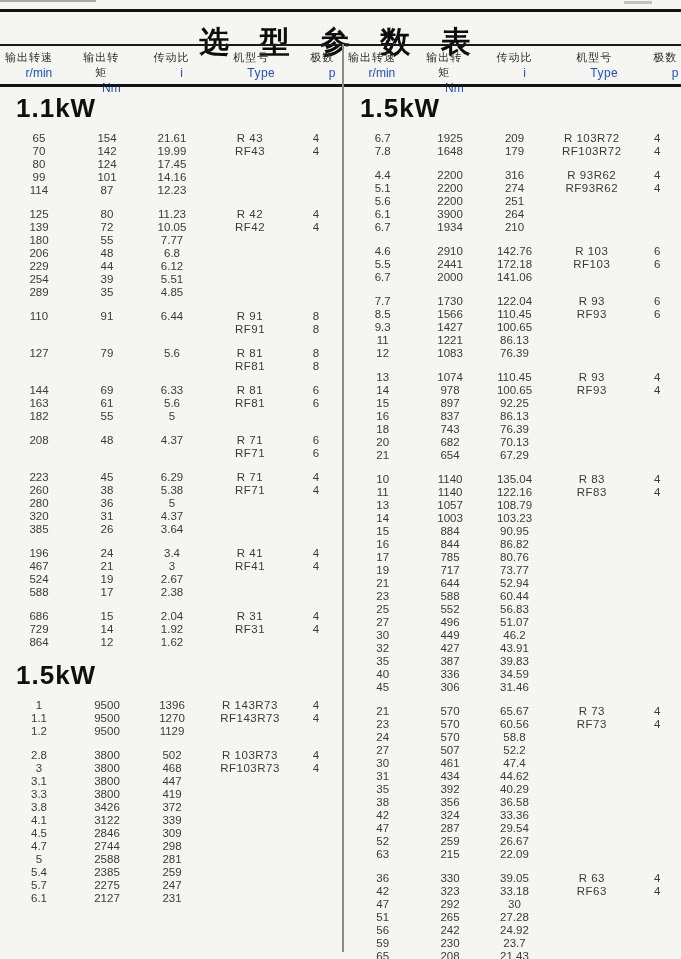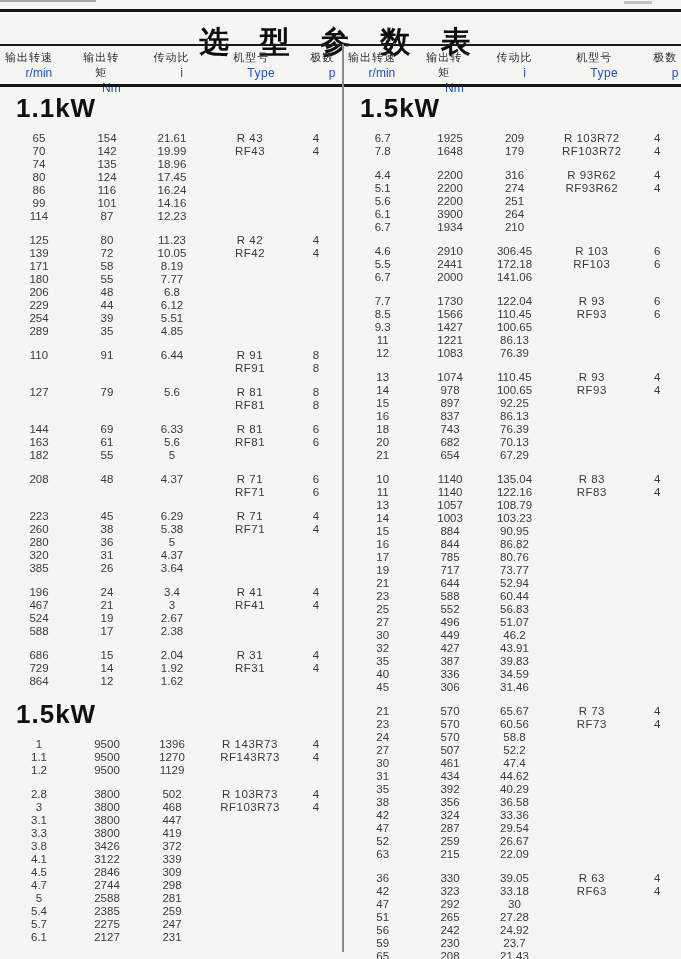--- a/index.html
+++ b/index.html
@@ -115,37 +115,23 @@
           <div class="cell c4">4</div>
         </div>
         <div class="row">
           <div class="cell c0">70</div>
           <div class="cell c1">142</div>
           <div class="cell c2">19.99</div>
           <div class="cell c3">RF43</div>
           <div class="cell c4">4</div>
         </div>
         <div class="row">
-          <div class="cell c0">74</div>
-          <div class="cell c1">135</div>
-          <div class="cell c2">18.96</div>
-          <div class="cell c3"></div>
-          <div class="cell c4"></div>
-        </div>
-        <div class="row">
           <div class="cell c0">80</div>
           <div class="cell c1">124</div>
           <div class="cell c2">17.45</div>
-          <div class="cell c3"></div>
-          <div class="cell c4"></div>
-        </div>
-        <div class="row">
-          <div class="cell c0">86</div>
-          <div class="cell c1">116</div>
-          <div class="cell c2">16.24</div>
           <div class="cell c3"></div>
           <div class="cell c4"></div>
         </div>
         <div class="row">
           <div class="cell c0">99</div>
           <div class="cell c1">101</div>
           <div class="cell c2">14.16</div>
           <div class="cell c3"></div>
           <div class="cell c4"></div>
         </div>
@@ -164,27 +150,20 @@
           <div class="cell c2">11.23</div>
           <div class="cell c3">R 42</div>
           <div class="cell c4">4</div>
         </div>
         <div class="row">
           <div class="cell c0">139</div>
           <div class="cell c1">72</div>
           <div class="cell c2">10.05</div>
           <div class="cell c3">RF42</div>
           <div class="cell c4">4</div>
-        </div>
-        <div class="row">
-          <div class="cell c0">171</div>
-          <div class="cell c1">58</div>
-          <div class="cell c2">8.19</div>
-          <div class="cell c3"></div>
-          <div class="cell c4"></div>
         </div>
         <div class="row">
           <div class="cell c0">180</div>
           <div class="cell c1">55</div>
           <div class="cell c2">7.77</div>
           <div class="cell c3"></div>
           <div class="cell c4"></div>
         </div>
         <div class="row">
           <div class="cell c0">206</div>
@@ -539,21 +518,21 @@
           <div class="cell c1">1934</div>
           <div class="cell c2">210</div>
           <div class="cell c3"></div>
           <div class="cell c4"></div>
         </div>
       </div>
       <div class="group">
         <div class="row">
           <div class="cell c0">4.6</div>
           <div class="cell c1">2910</div>
-          <div class="cell c2">306.45</div>
+          <div class="cell c2">142.76</div>
           <div class="cell c3">R 103</div>
           <div class="cell c4">6</div>
         </div>
         <div class="row">
           <div class="cell c0">5.5</div>
           <div class="cell c1">2441</div>
           <div class="cell c2">172.18</div>
           <div class="cell c3">RF103</div>
           <div class="cell c4">6</div>
         </div>

